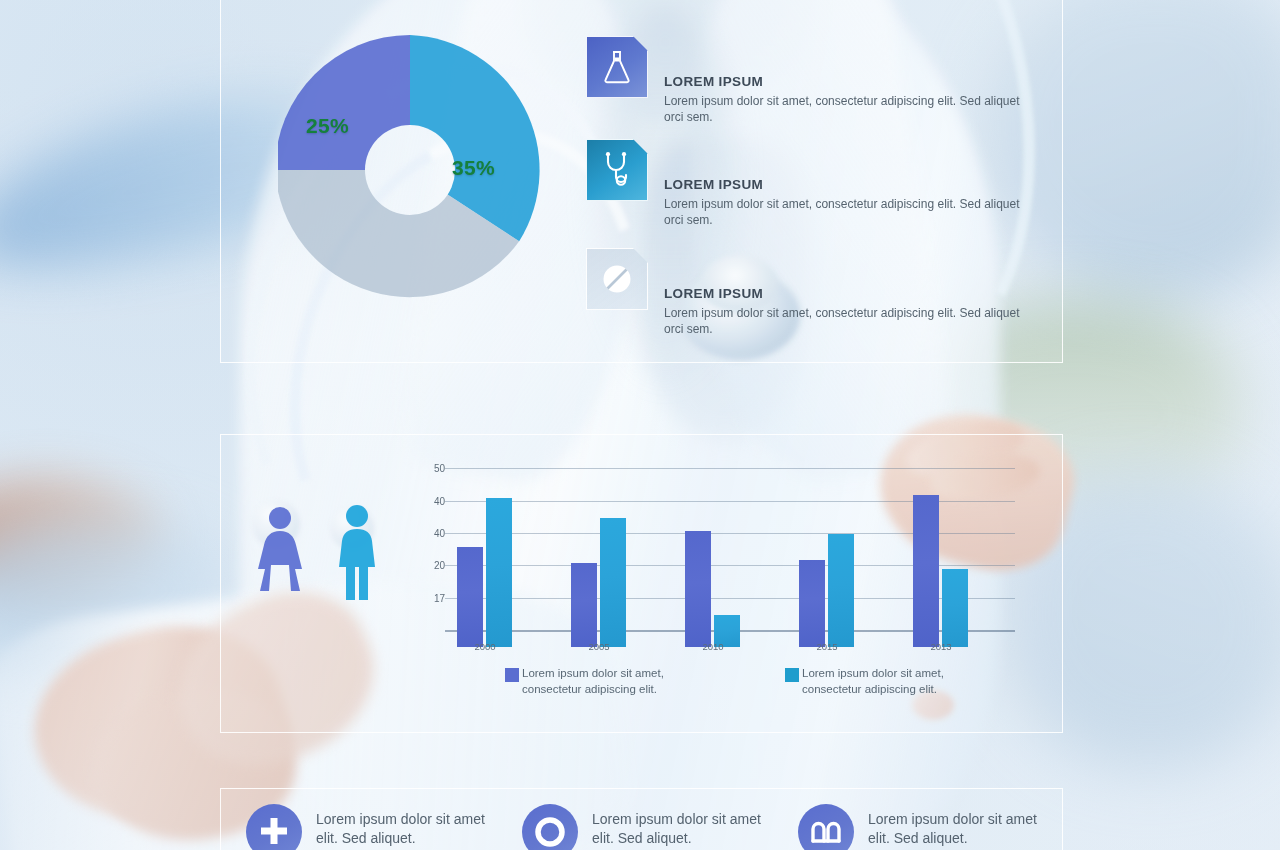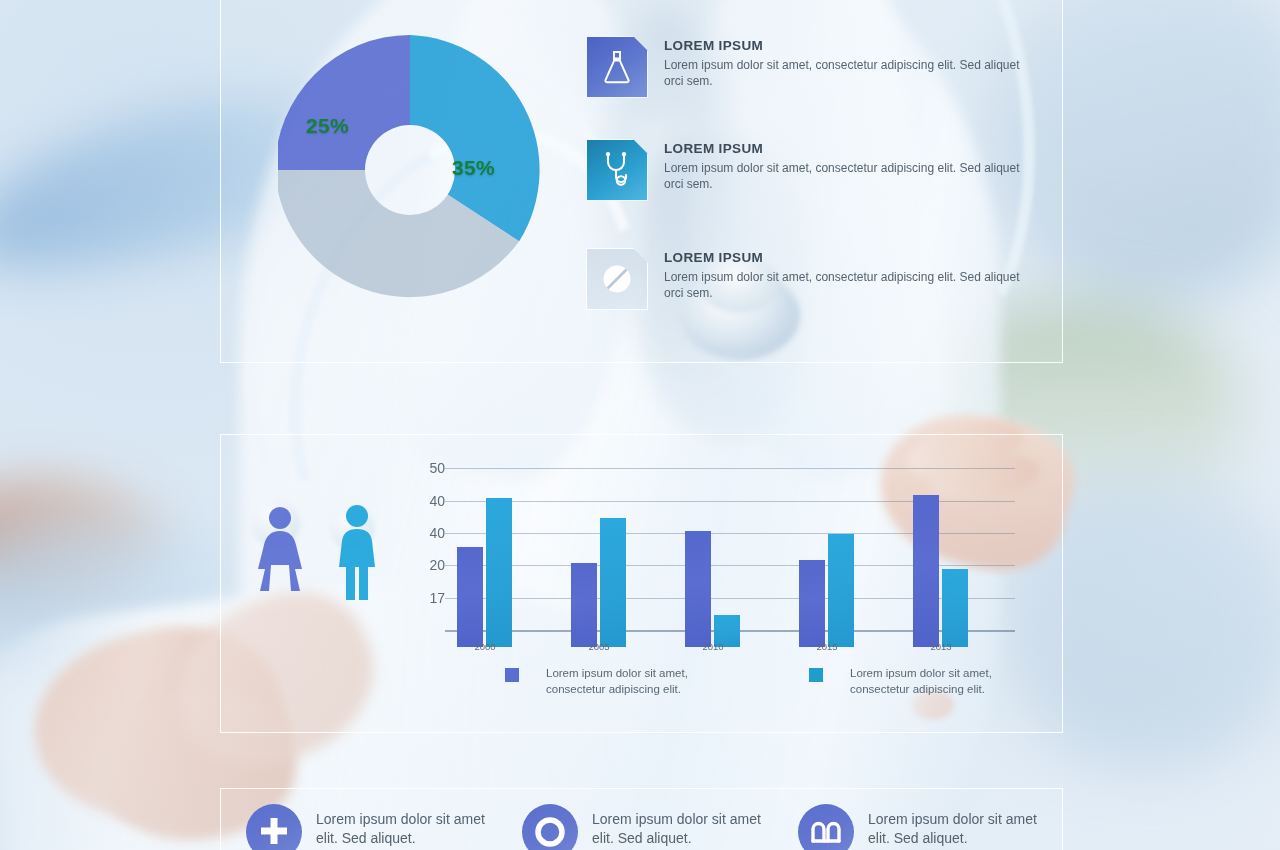--- a/index.html
+++ b/index.html
@@ -215,54 +215,54 @@
   .feat-icon {
     width:62px; height:62px; flex:0 0 62px; position:relative;
     border:1.5px solid rgba(255,255,255,.92);
     display:flex; align-items:center; justify-content:center;
     clip-path: polygon(0 0, calc(100% - 15px) 0, 100% 15px, 100% 100%, 0 100%);
   }
   .feat-icon.blue { background:linear-gradient(145deg,#4c62c4 0%,#5f79cf 55%,#7b93d8 100%); }
   .feat-icon.cyan { background:linear-gradient(145deg,#1c7ea8 0%,#2a9ecf 55%,#4fb6de 100%); }
   .feat-icon.grey { background:linear-gradient(145deg,rgba(190,206,222,.55) 0%,rgba(214,227,239,.5) 100%); }
   .feat-icon svg { display:block; }
-  .feat-text { padding-top:2px; }
+  .feat-text { padding-top:2px;margin-top:36px; }
   .feat-title {
     font-size:13.5px; font-weight:bold; color:#3d4a58; letter-spacing:.35px;
     margin-bottom:4px;
   }
   .feat-desc {
     font-size:12px; color:#55636f; line-height:1.35; max-width:360px;
   }
 
   
   #bar-chart { position:absolute; left:415px; top:462px; width:600px; height:185px; }
   .bc-grid { position:absolute; left:0; top:0; width:600px; height:185px; }
   .bc-ylabel {
     position:absolute; right:570px; width:26px; text-align:right;
-    font-size:14px; color:#5e6c79; transform:translateY(-50%);
+    font-size:10px; color:#5e6c79; transform:translateY(-50%);
   }
   .bc-gridline {
     position:absolute; left:30px; right:0; height:1px;
     background:rgba(96,120,145,.40);
   }
   .bc-axis { position:absolute; left:30px; right:0; height:1.5px; background:rgba(86,110,136,.55); }
   .bc-groups { position:absolute; left:30px; top:0; right:0; bottom:0; }
   .bc-group { position:absolute; bottom:0; display:flex; align-items:flex-end; gap:3px; }
   .bc-bar { width:26px; }
   .bc-bar.a { background:linear-gradient(175deg,#5568cd 0%,#5b6dd0 45%,#4f63c9 100%); }
   .bc-bar.b { background:linear-gradient(175deg,#2ba8dd 0%,#2ba3d9 45%,#2499cf 100%); }
   .bc-xlabel {
     position:absolute; font-size:9.5px; color:#5e6c79;
     text-align:center; width:60px;
   }
 
   
   #bar-legend { position:absolute; left:505px; top:666px; width:430px; display:flex; gap:93px; }
-  .legend-item { display:flex; gap:27px; align-items:flex-start; }
+  .legend-item { display:flex; gap:3px; align-items:flex-start; }
   .legend-swatch { width:14px; height:14px; flex:0 0 14px; margin-top:2px; }
   .legend-swatch.a { background:#5a6dd0; }
   .legend-swatch.b { background:#1f9dcd; }
   .legend-text { font-size:11.5px; color:#596875; line-height:1.35; width:170px; }
 
   
   #gender-icons { position:absolute; left:254px; top:500px; width:135px; height:110px; }
   #gender-icons svg { display:block; }
   .gi { position:absolute; }
   .gi.female { left:0px; top:6px; }

